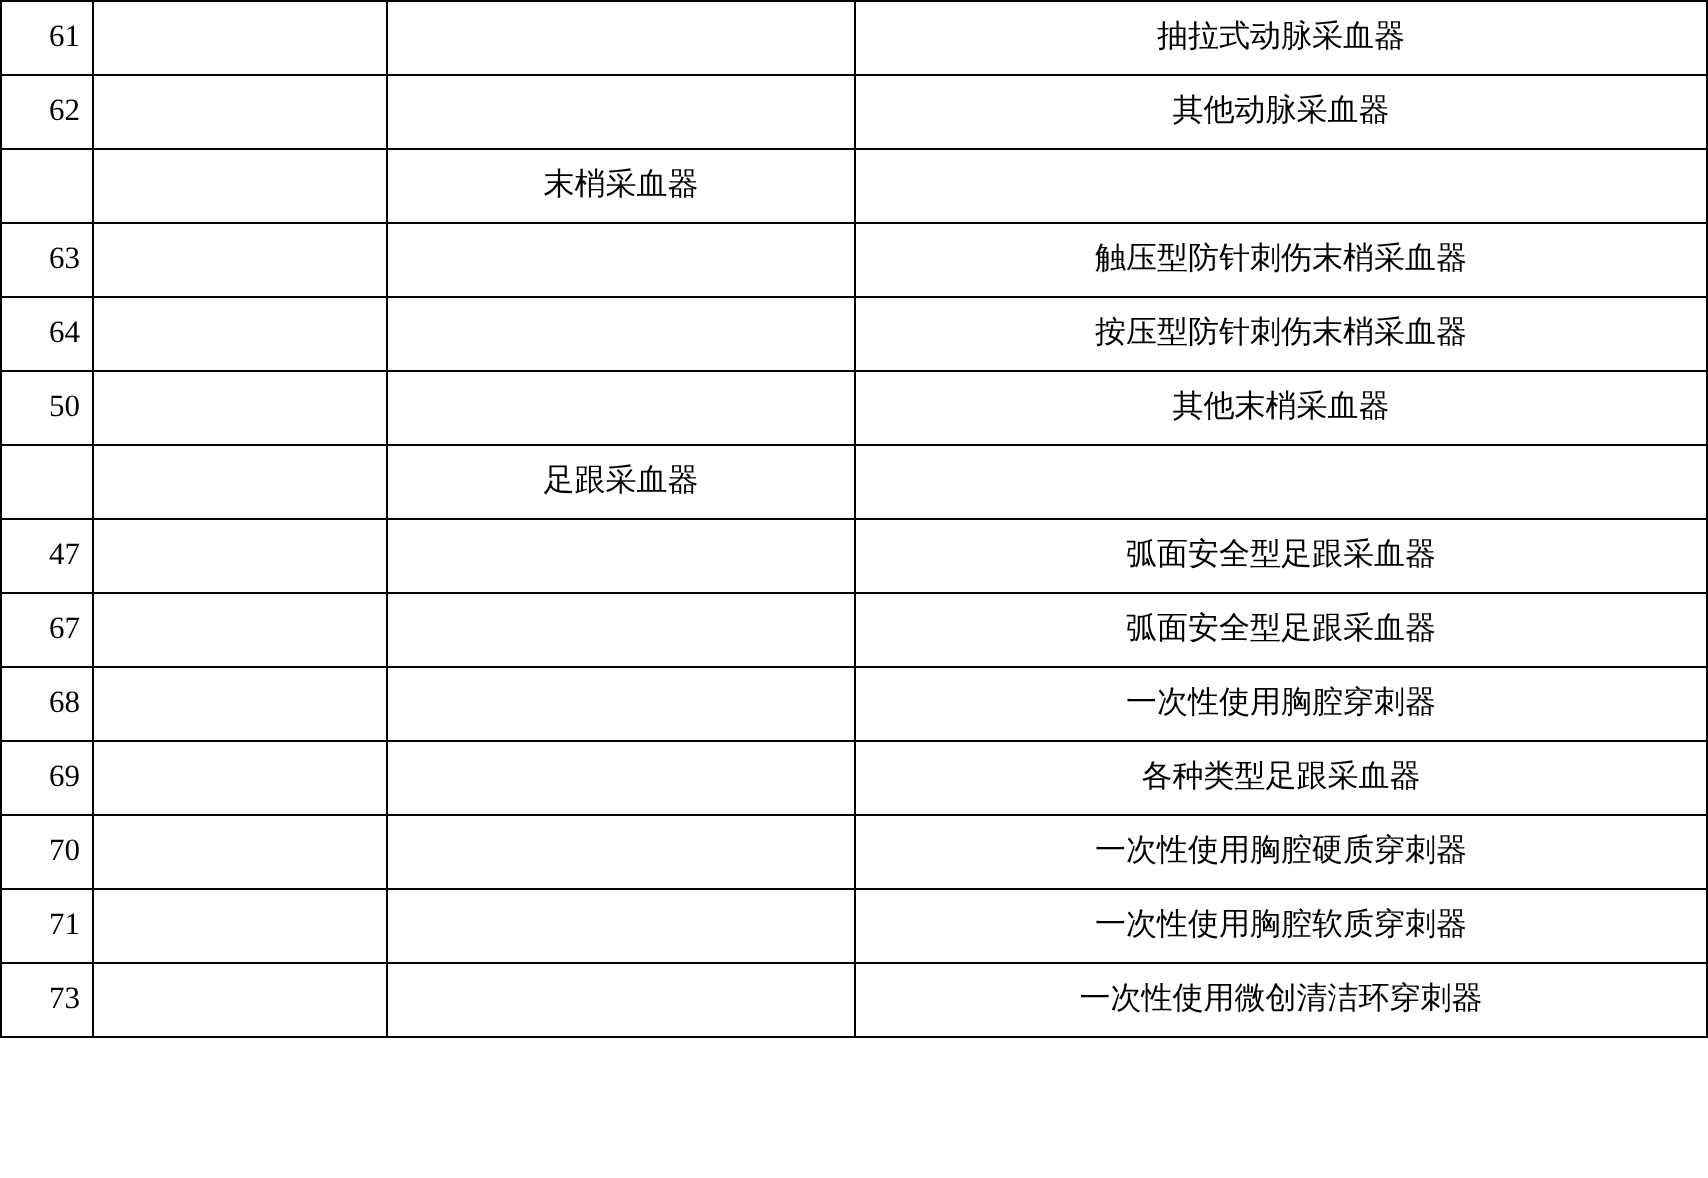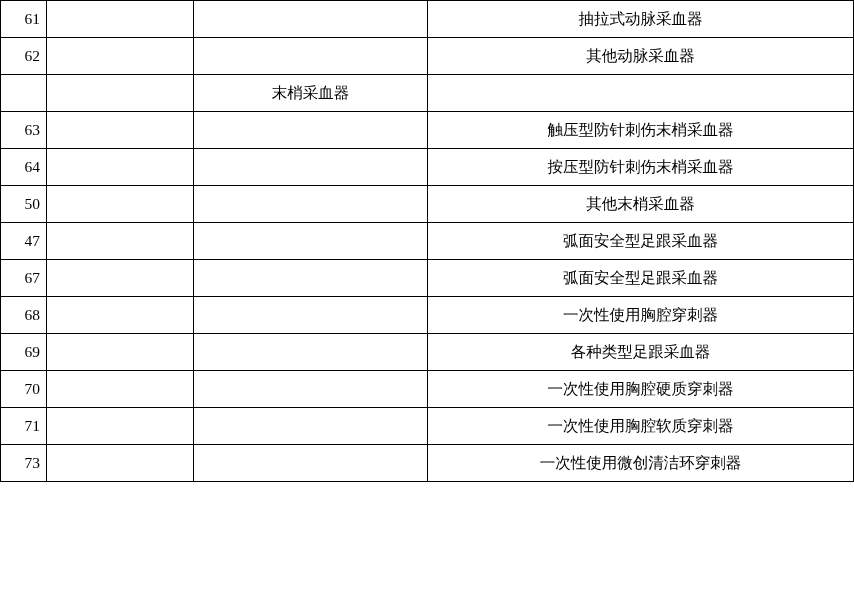--- a/index.html
+++ b/index.html
@@ -102,20 +102,26 @@
           <td class="sub"></td>
           <td class="name">按压型防针刺伤末梢采血器</td>
         </tr>
         <tr>
           <td class="num">50</td>
           <td class="cat"></td>
           <td class="sub"></td>
           <td class="name">其他末梢采血器</td>
         </tr>
         <tr>
+          <td class="num"></td>
+          <td class="cat"></td>
+          <td class="sub">足跟采血器</td>
+          <td class="name"></td>
+        </tr>
+        <tr>
           <td class="num">47</td>
           <td class="cat"></td>
           <td class="sub"></td>
           <td class="name">弧面安全型足跟采血器</td>
         </tr>
         <tr>
           <td class="num">67</td>
           <td class="cat"></td>
           <td class="sub"></td>
           <td class="name">弧面安全型足跟采血器</td>

